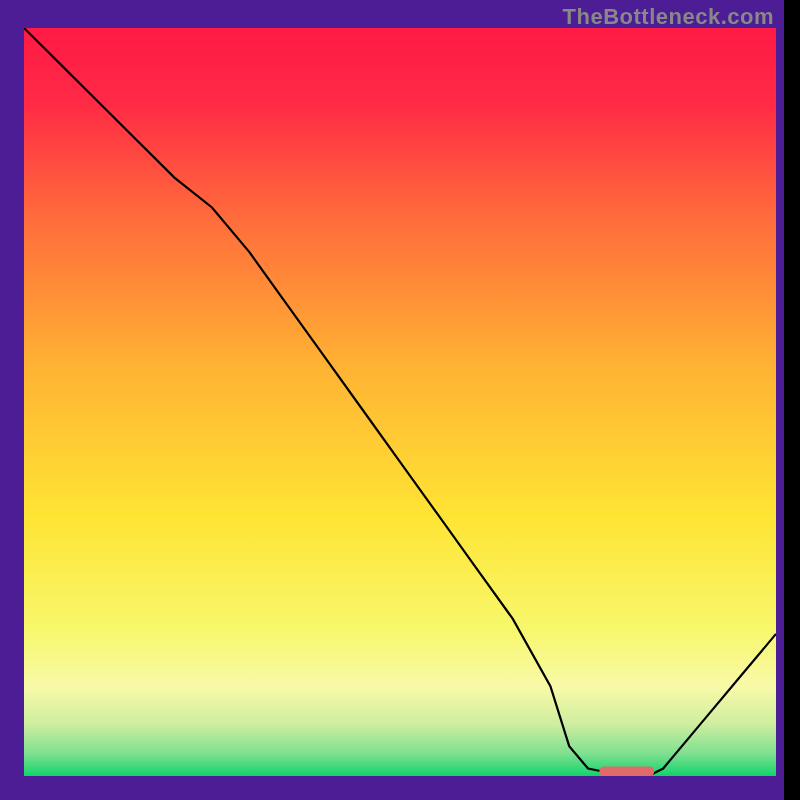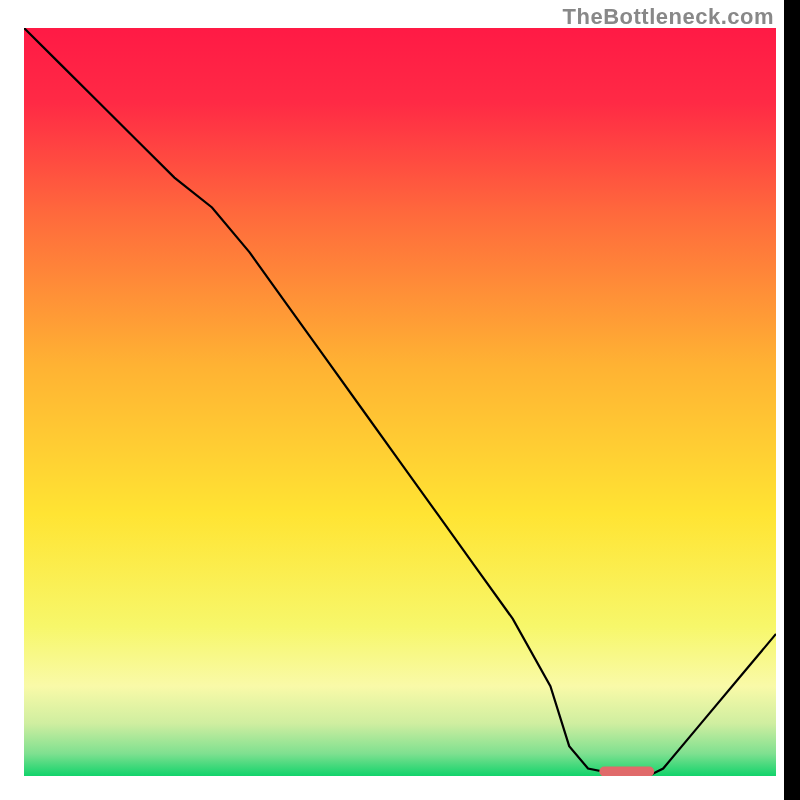--- a/index.html
+++ b/index.html
@@ -7,21 +7,21 @@
     padding: 0;
     width: 800px;
     height: 800px;
     background: #000;
     font-family: Arial, Helvetica, sans-serif;
   }
   .outer {
     position: relative;
     width: 784px;
     height: 800px;
-    background: #ffffff;
+    background: #4c1d95;
   }
   .watermark {
     position: absolute;
     top: 4px;
     right: 10px;
     color: #888;
     font-size: 22px;
     font-weight: bold;
     letter-spacing: 0.5px;
     pointer-events: none;

